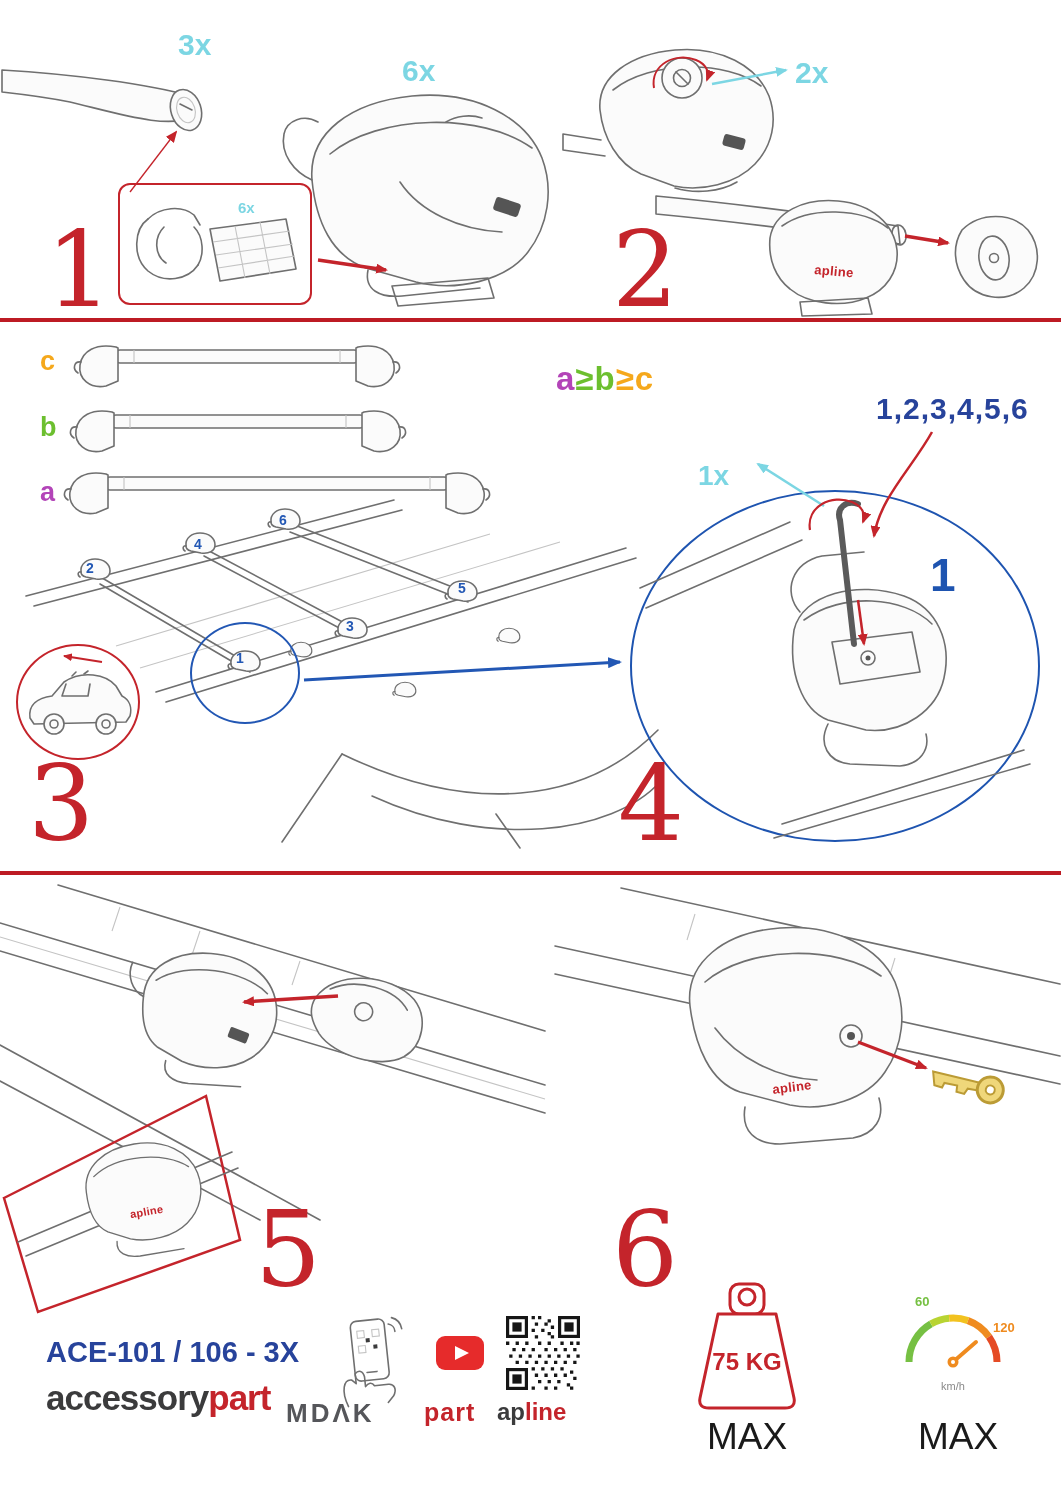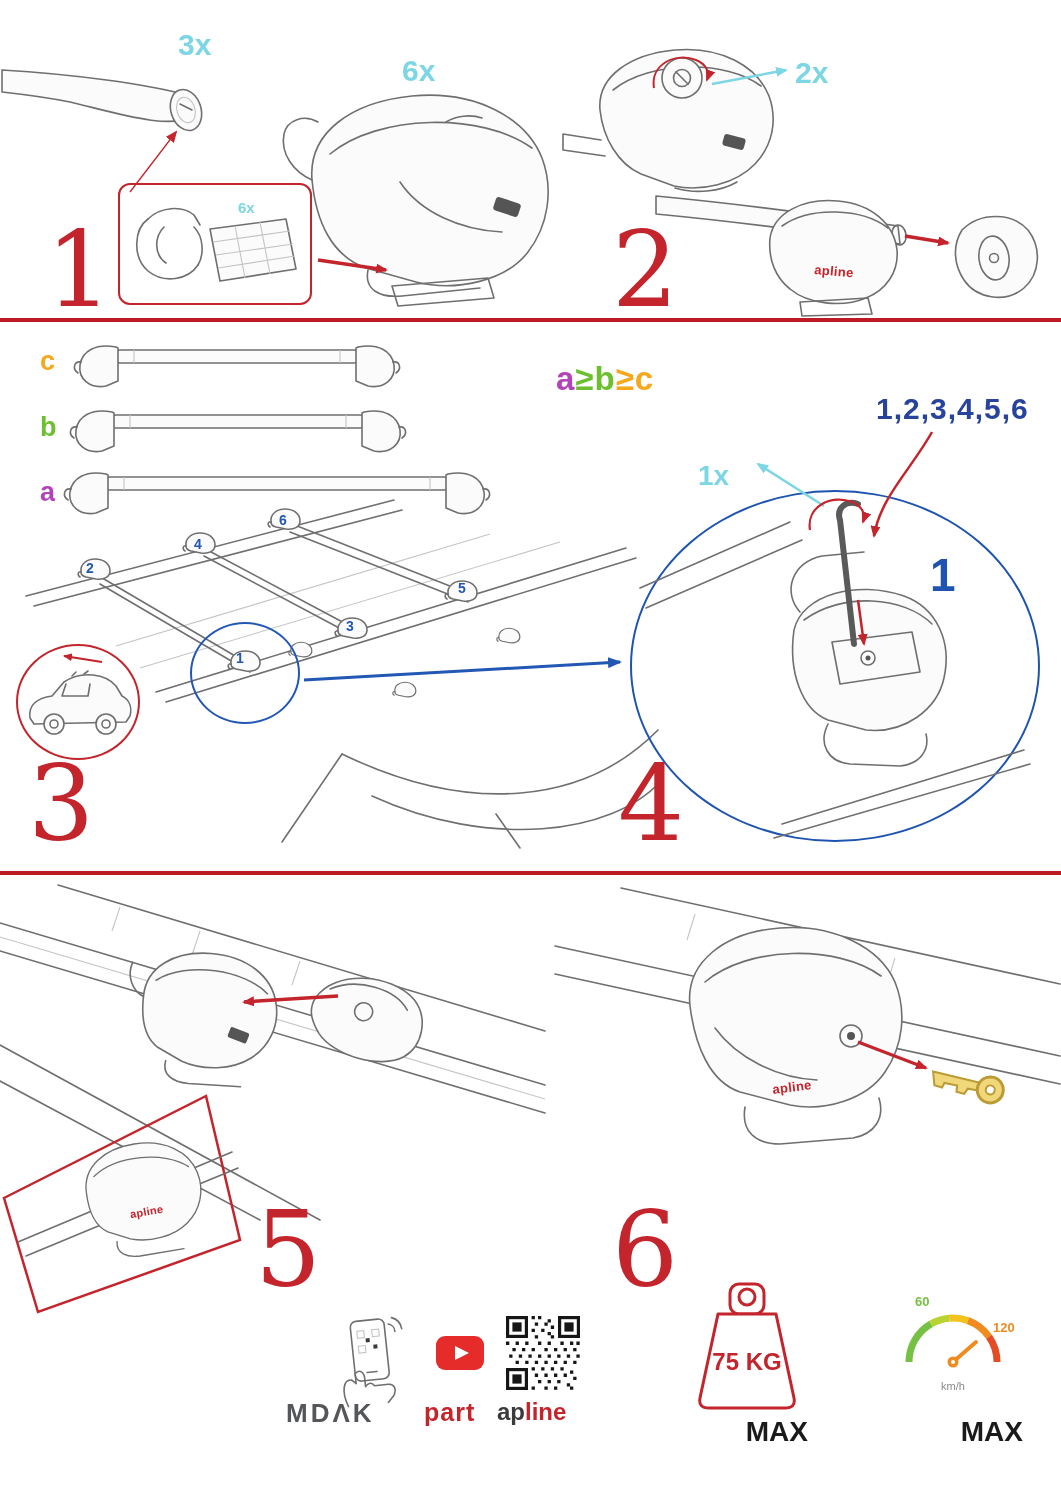--- a/index.html
+++ b/index.html
@@ -24,21 +24,21 @@
   .blue-circle{position:absolute;border:2.5px solid #2257b4;border-radius:50%}
   .red-ellipse{position:absolute;border:2.5px solid #c4242b;border-radius:50%}
   .zoom-ellipse{position:absolute;border:2.5px solid #1e54b0;border-radius:50%}
   .inset-box{position:absolute;border:2.5px solid #c4242b;border-radius:12px}
   .footer-code{position:absolute;color:#27439b;font-size:29px;font-weight:700}
   .brandline{position:absolute;font-size:35px;font-weight:700;letter-spacing:-1px}
   .dark{color:#3b3b3c}.red{color:#c4242b}
   .mdak{position:absolute;color:#55565a;font-size:26px;font-weight:600;letter-spacing:3px}
   .ipqi{position:absolute;color:#c4242b;font-size:25px;font-weight:700;letter-spacing:1px}
   .apline-f{position:absolute;font-size:24px;font-weight:700}
-  .max{position:absolute;color:#1a1a1a;font-size:28px;font-weight:700;text-align:right}
+  .max{position:absolute;color:#1a1a1a;font-size:37px;font-weight:400;text-align:center}
   .apline-sm{fill:#c4242b;font-size:13px;font-weight:700;letter-spacing:.3px}
   .gaugetxt{font-weight:700;font-family:"Liberation Sans",sans-serif}
 </style>
 </head>
 <body>
 
 <div class="sheet">
 
   <div class="divider" style="top:318px"></div>
   <div class="divider" style="top:871px"></div>
@@ -258,20 +258,22 @@
     <circle cx="296" cy="148" r="4" fill="#555"></circle>
     <text x="218" y="206" class="apline-sm" transform="rotate(-7 218 206)">apline</text>
     <g transform="translate(382,170) rotate(16)">
       <path d="M0,14 L48,12 L48,20 L38,21 L36,27 L28,27 L27,21 L14,22 L13,27 L5,27 Z" fill="#efd77a" stroke="#bb9b35" stroke-width="2"></path>
       <circle cx="60" cy="16" r="13" fill="#efd77a" stroke="#bb9b35" stroke-width="3"></circle>
       <circle cx="60" cy="16" r="4.5" fill="#fff" stroke="#bb9b35" stroke-width="2"></circle>
     </g>
   </svg>
   <div class="step-num" style="left:612px;top:1198px">6</div>
 
+  <div class="footer-code" style="left:46px;top:1336px">ACE-101 / 106 - 3X</div>
+  <div class="brandline" style="left:46px;top:1378px"><span class="dark">accessory</span><span class="red">part</span></div>
 
   <svg class="abs" style="left:330px;top:1316px" width="82" height="92" viewBox="0 0 82 92">
     <g transform="rotate(-6 41 46)">
       <rect class="ln" x="24" y="4" width="34" height="60" rx="6"></rect>
       <rect class="lnl" x="30" y="14" width="7" height="7"></rect>
       <rect class="lnl" x="45" y="14" width="7" height="7"></rect>
       <rect class="lnl" x="30" y="29" width="7" height="7"></rect>
       <rect x="45" y="29" width="4" height="4" fill="#3b3b3c"></rect>
       <rect x="38" y="22" width="4" height="4" fill="#3b3b3c"></rect>
       <path class="ln" d="M36,56 L46,56"></path>

